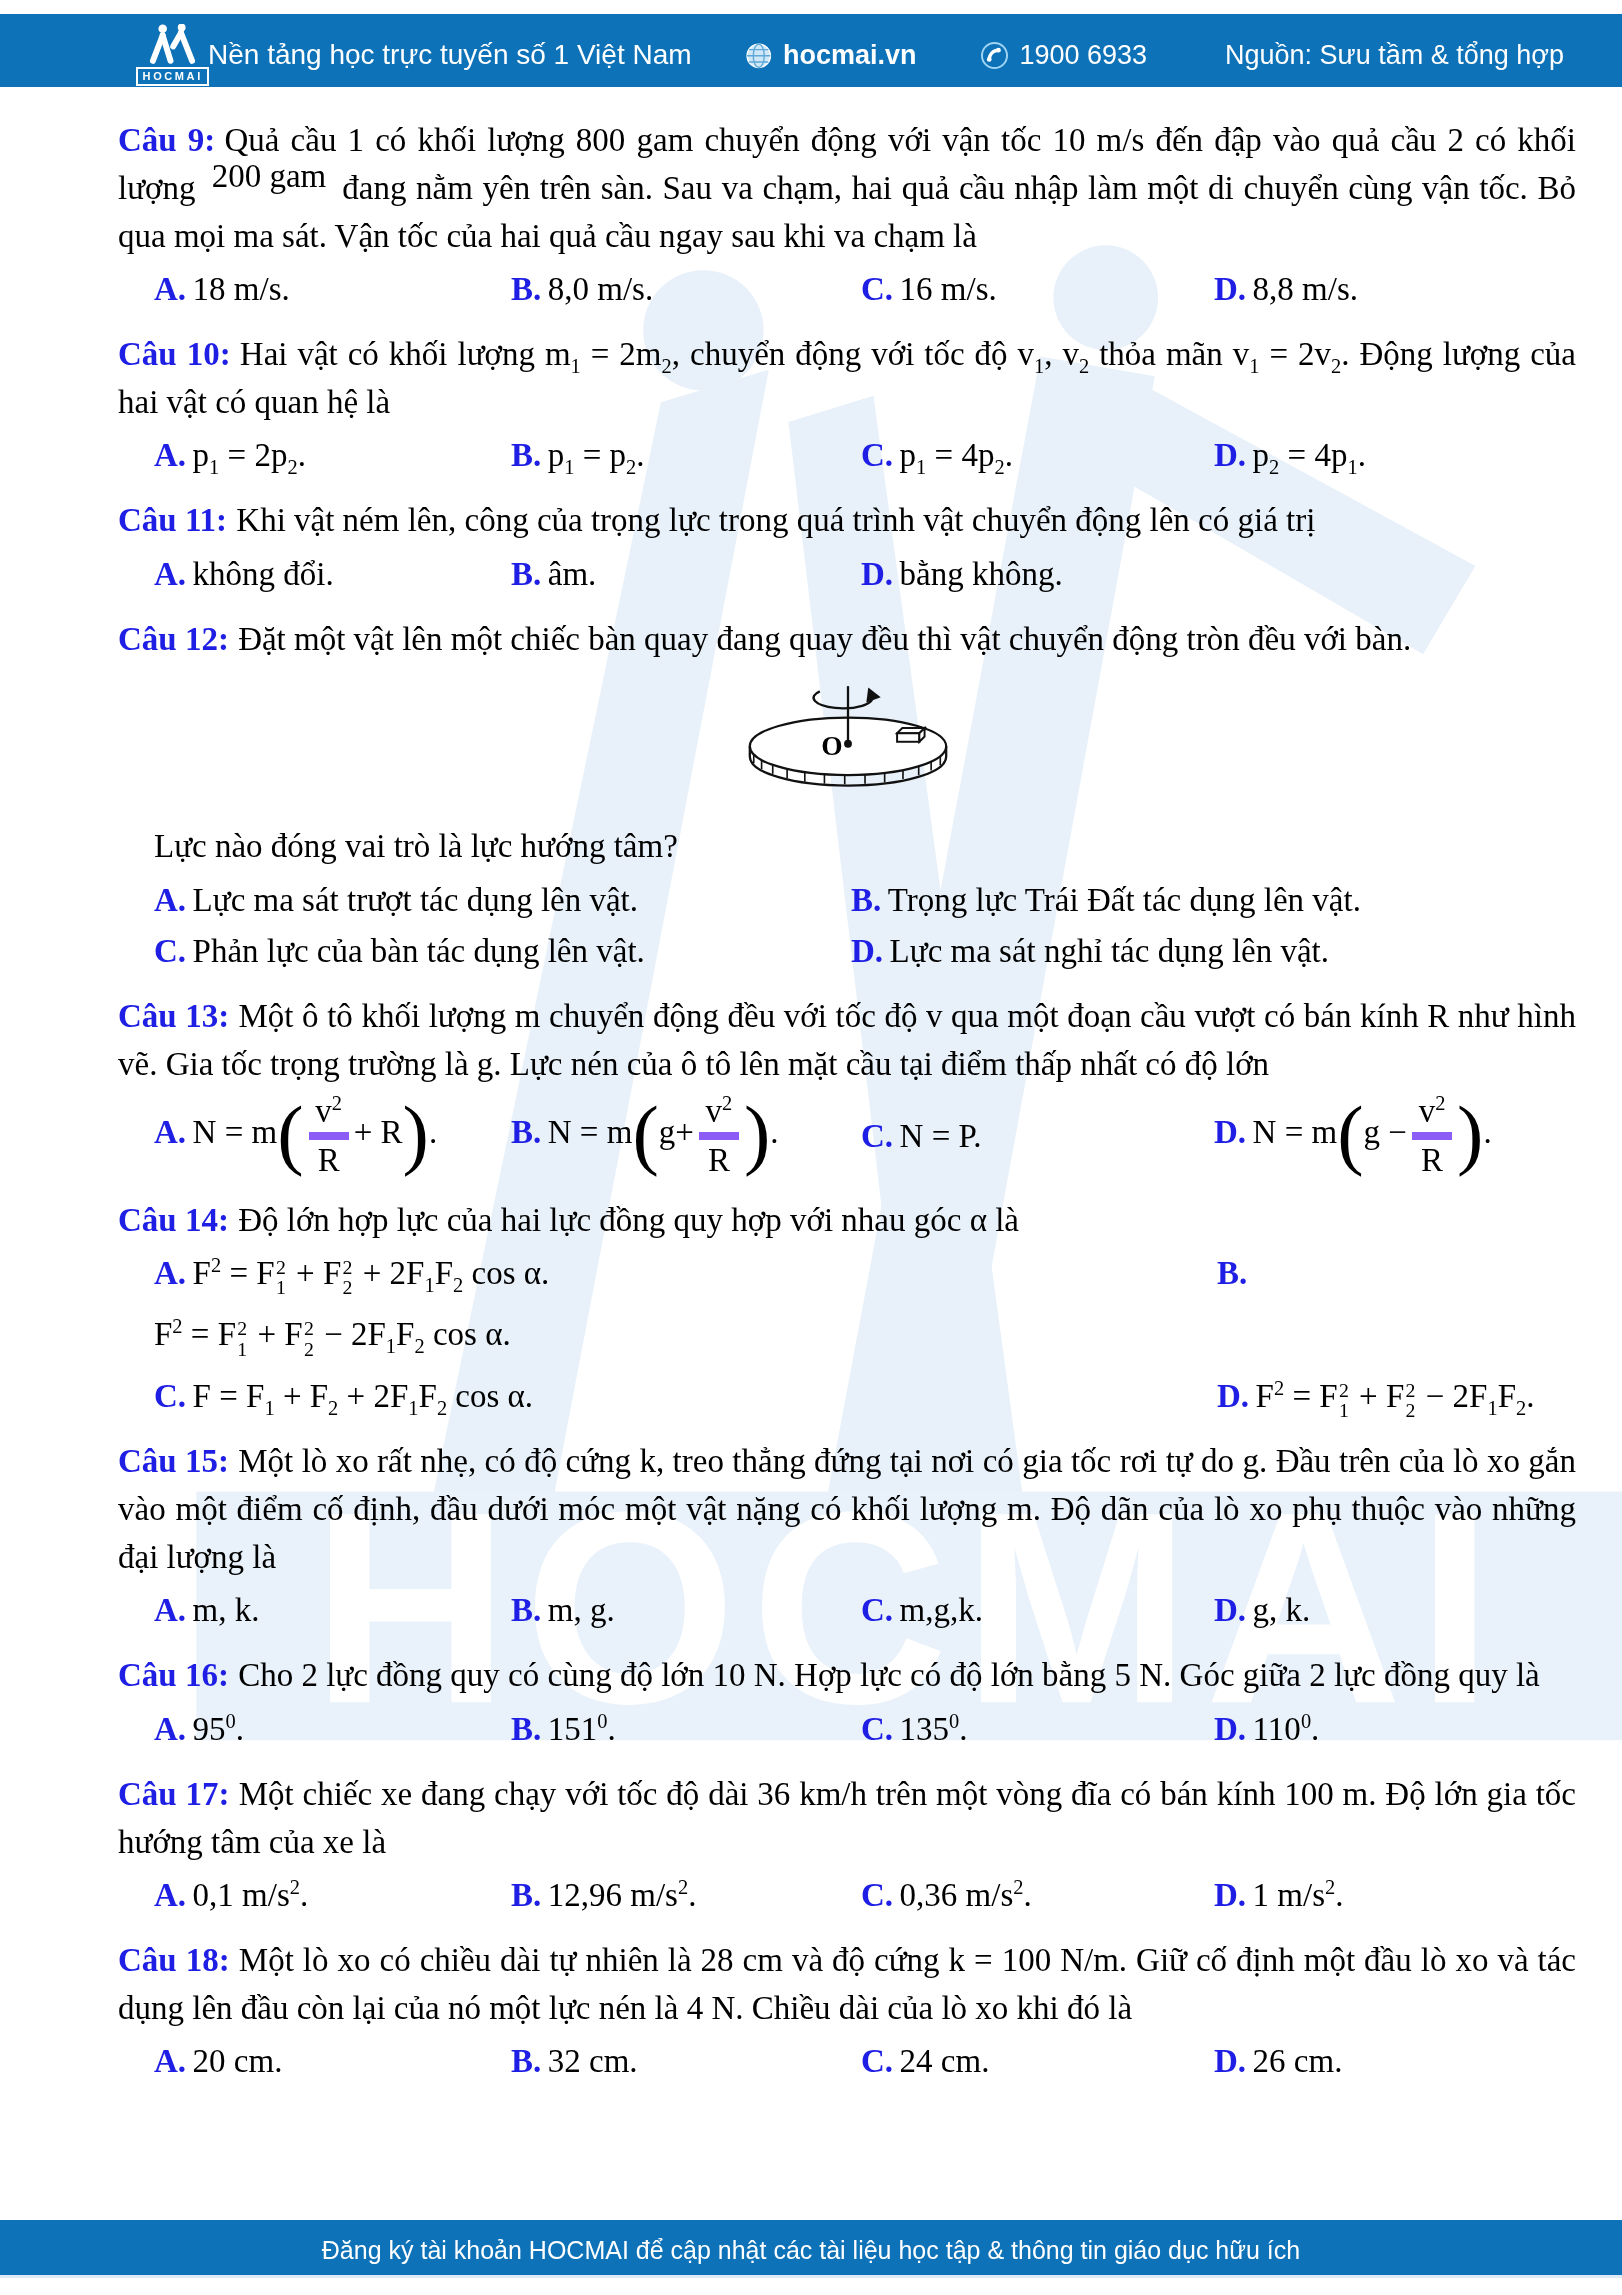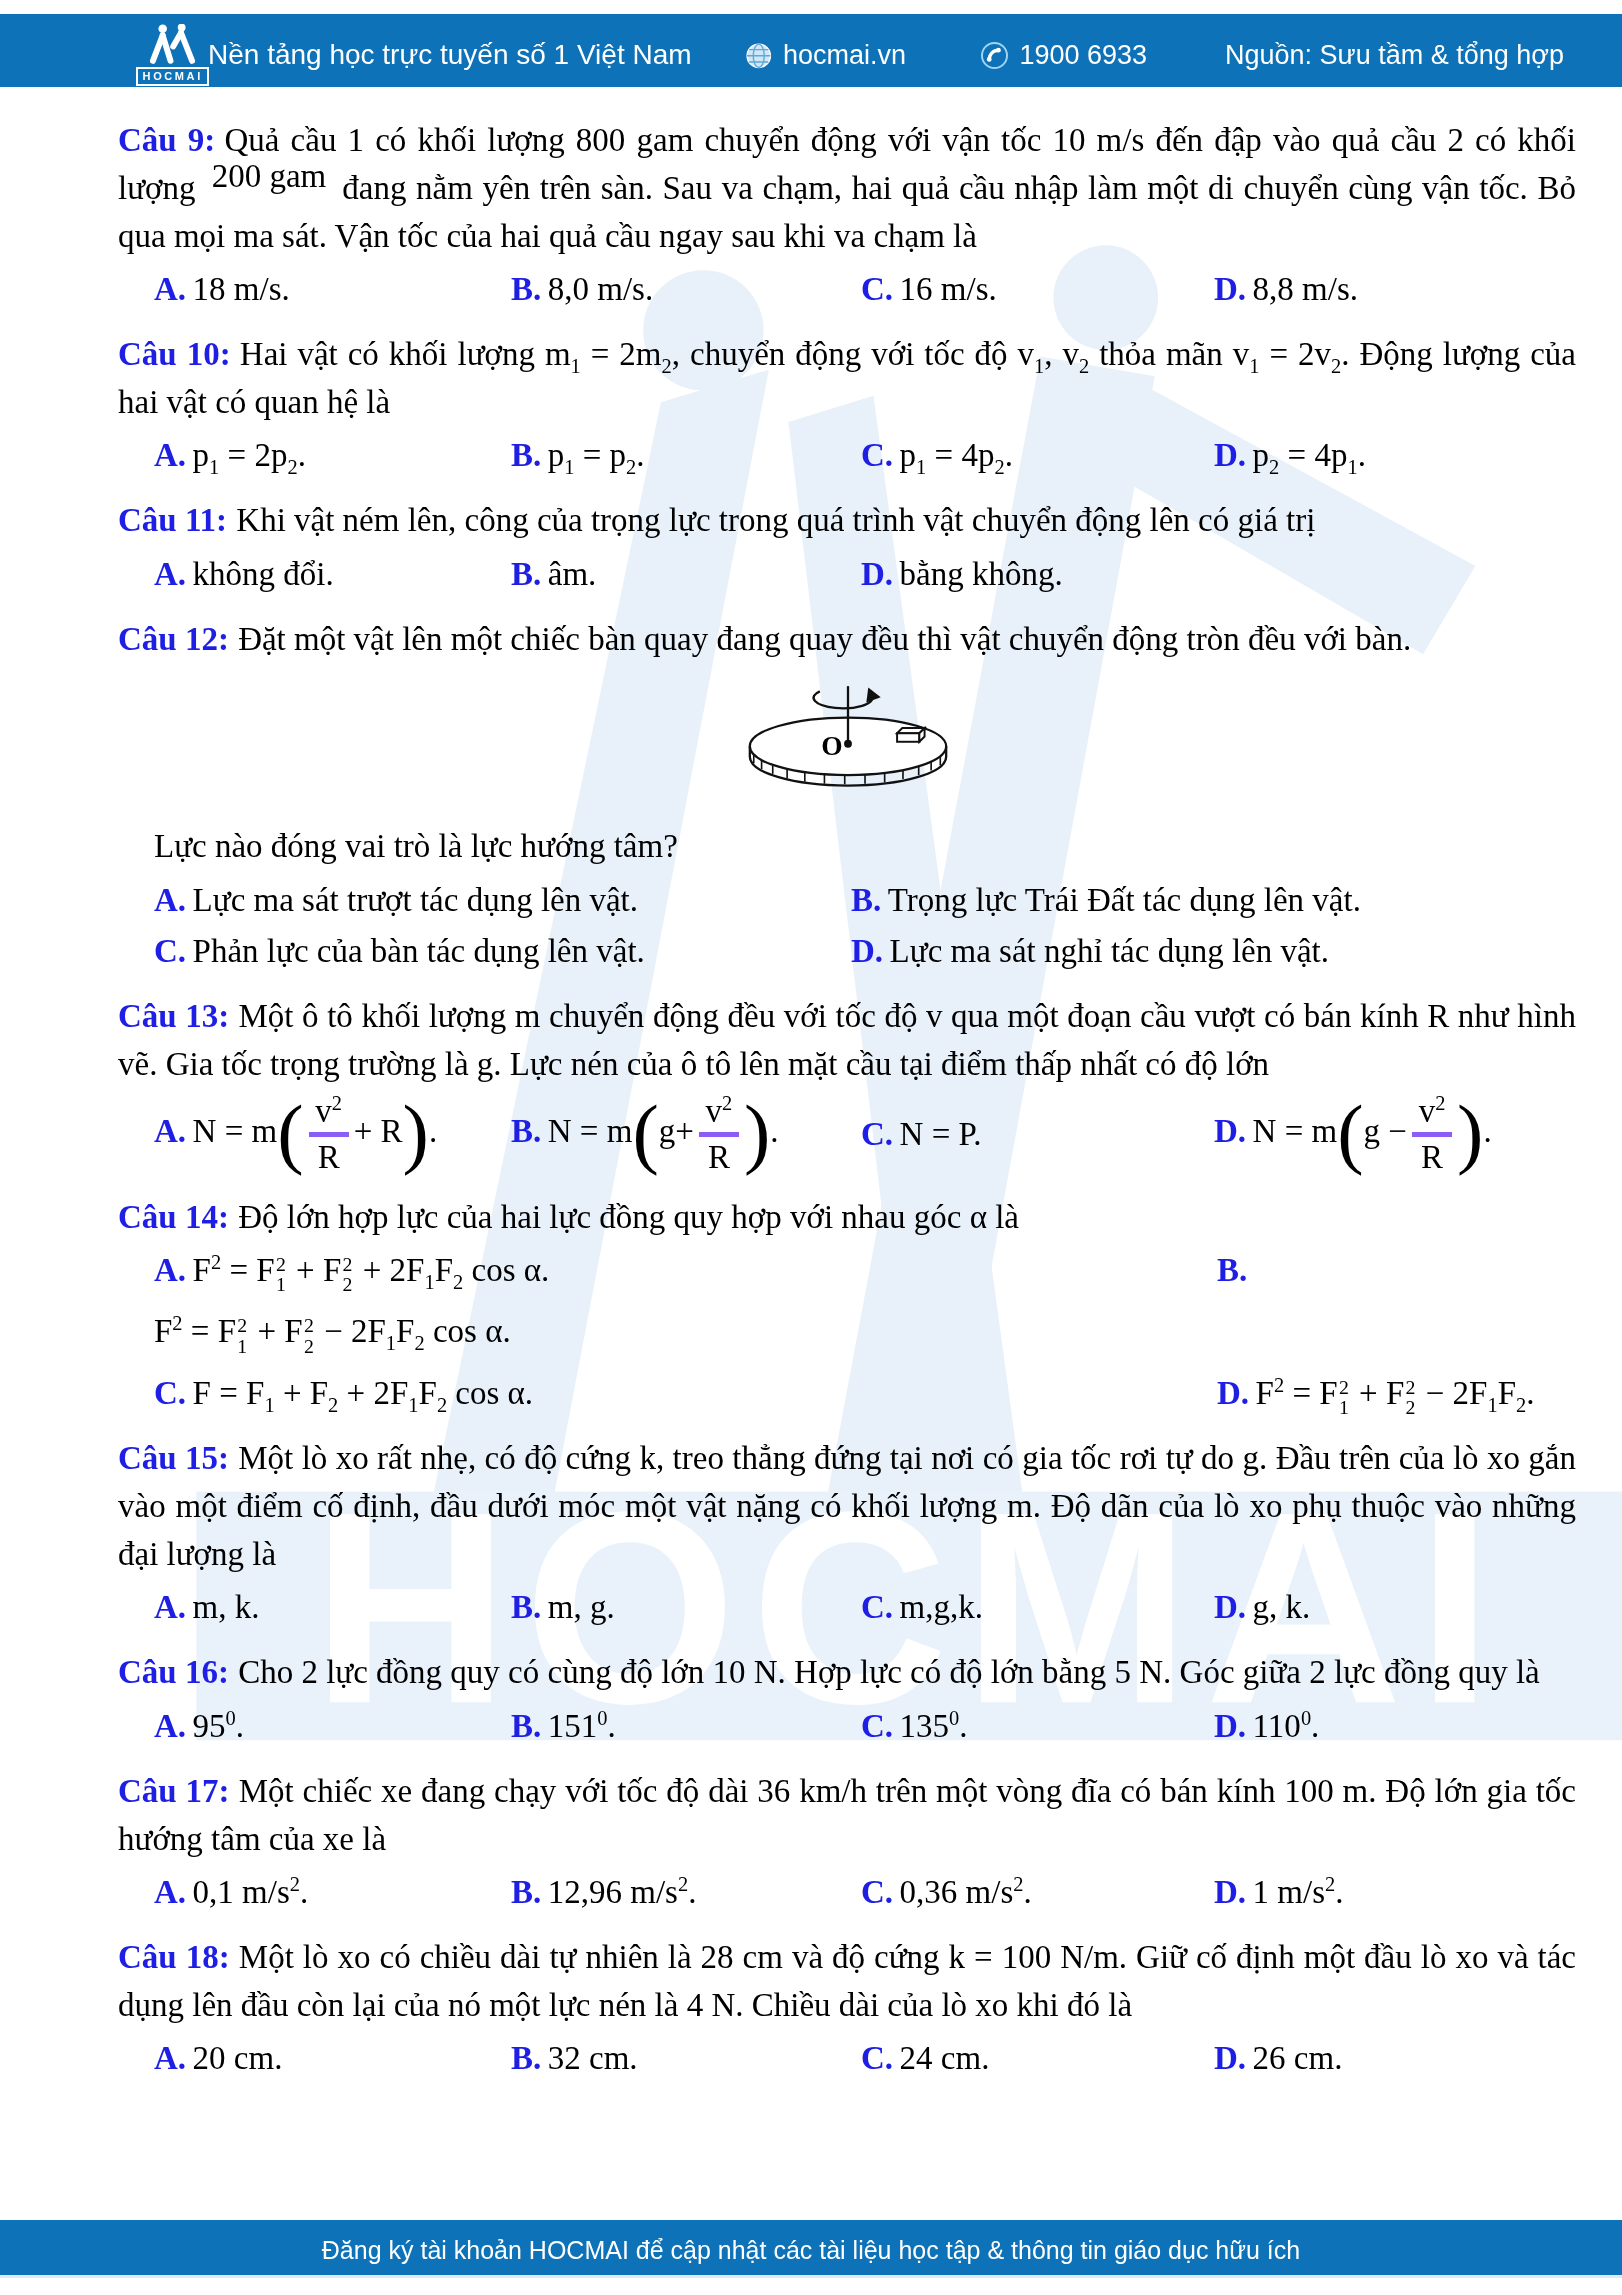--- a/index.html
+++ b/index.html
@@ -13,21 +13,21 @@
   
   .bar{position:absolute;left:0;width:1622px;background:var(--bar);z-index:2;}
   .bar.top{top:14.4px;height:73px;}
   .bar.bottom{top:2220px;height:55px;border-bottom:3.9px solid #dcebf6;}
   .hdr-item{position:absolute;top:0;height:82px;display:flex;align-items:center;gap:10.5px;
             color:#fff;font-family:"Liberation Sans",sans-serif;}
   .logo{left:136px;flex-direction:column;gap:1.3px;justify-content:center;}
   .logobox{border:2px solid #fff;padding:0 4.6px;font-size:11px;font-weight:bold;
            letter-spacing:2.6px;line-height:15.7px;}
   .tagline{left:208px;font-size:28px;}
-  .site{left:745px;font-size:27px;}
+  .site{left:745px;font-size:27px;font-weight:bold;}
   .phone{left:980px;font-size:27px;}
   .source{left:1225px;font-size:27px;}
   .footer-text{color:#fff;font-family:"Liberation Sans",sans-serif;font-size:25px;
                text-align:center;padding-top:16px;}
 
   
   .doc{position:relative;z-index:1;padding:99px 46px 0 118px;
        font-size:33px;line-height:48px;}
   .q{margin-top:17px;}
   .qtext{margin:0;text-align:justify;}
@@ -44,21 +44,21 @@
   .opts.tall{margin-bottom:5.2px;}
   .opt{white-space:nowrap;}
   .olet{color:var(--blue);font-weight:bold;margin-right:6.5px;}
 
   sup,sub{font-size:62%;line-height:0;}
   .ss{display:inline-block;vertical-align:-0.52em;line-height:1.02;font-size:60%;
       text-align:left;margin:0 2px 0 1.3px;}
   .ss span{display:block;}
   .frac{display:inline-block;text-align:center;vertical-align:middle;
         margin:0 5.2px;line-height:1.12;}
-  .frac .nu{display:block;border-bottom:5px solid #8b5cf6;padding:0 6.5px 2px;}
+  .frac .nu{display:block;border-bottom:8px solid #8b5cf6;padding:0 6.5px 2px;}
   .frac .de{display:block;padding-top:2px;}
   .lp,.rp{font-size:240%;font-weight:300;vertical-align:middle;line-height:0;
           position:relative;top:-2.6px;}
 
   .fig{margin:6.5px 0 1.3px 622px;}
 </style>
 </head>
 <body>
 
 <svg class="wm" width="1622" height="2295" viewBox="0 0 2479 3508">

